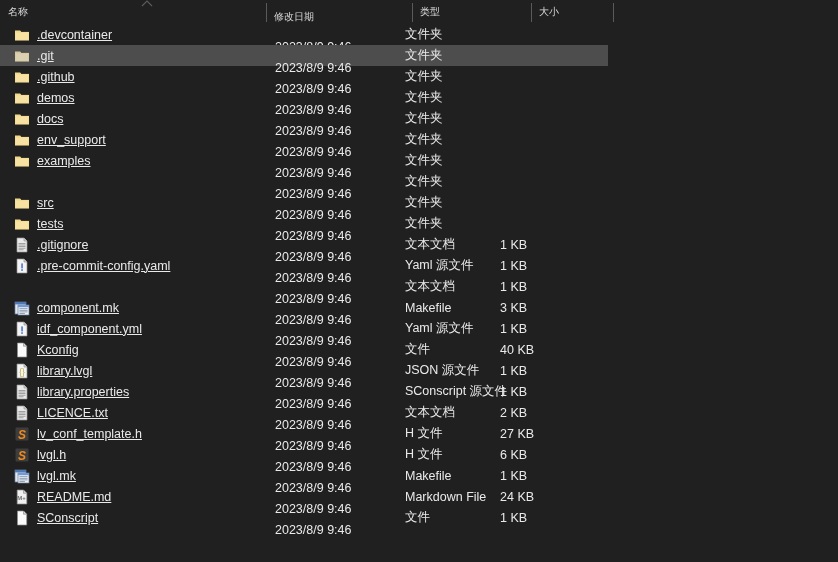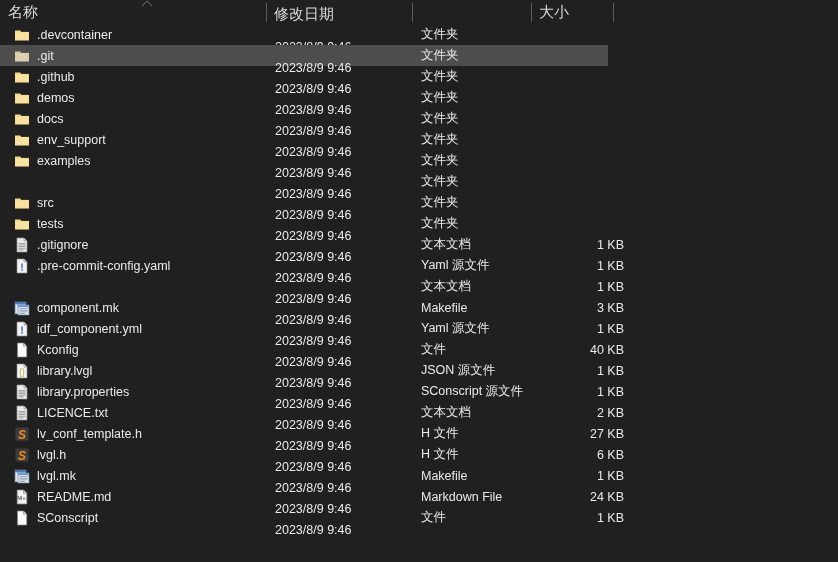--- a/index.html
+++ b/index.html
@@ -21,21 +21,21 @@
   .header {
     position: relative;
     height: 24px;
     width: 838px;
     background: #202020;
   }
   .hdr-cell {
     position: absolute;
     top: 0; height: 24px;
     display: flex; align-items: center;
-    font-size: 15px;
+    font-size: 10px;
     color: #d9d9d9;
     white-space: nowrap;
     padding-left: 8px;
   }
   .hdr-cell.c-name { left: 0;   width: 266px; }
   .hdr-cell.c-date { left: 266px; width: 146px; align-items: flex-end; }
   .hdr-cell.c-type { left: 412px; width: 119px; }
   .hdr-cell.c-size { left: 531px; width: 82px; }
   .hdr-div {
     position: absolute;
@@ -65,24 +65,24 @@
   .row.selected { background: #4d4d4d; }
   .cell {
     position: absolute;
     top: 0; height: 21px;
     display: flex; align-items: center;
     font-size: 12.5px;
     color: #eaeaea;
     white-space: nowrap;
     overflow: hidden;
   }
-  .cell.c-name { left: 0;   width: 266px; padding-left: 14px; gap: 7px; }
+  .cell.c-name { left: 0;   width: 266px; padding-left: 14px; gap: 7px; text-decoration: underline; }
   .cell.c-date { left: 266px; width: 146px; padding-left: 9px; margin-top: 12px; }
-  .cell.c-type { left: 412px; width: 119px; padding-left: 9px; }
-  .cell.c-size { left: 551px; width: 77px; justify-content: flex-end; padding-right: 4px; }
+  .cell.c-type { left: 396px; width: 119px; padding-left: 9px; }
+  .cell.c-size { left: 500px; width: 77px; padding-right: 4px; }
 
   
   .icon { width: 16px; height: 16px; flex: 0 0 16px; display: block; }
   .icon svg { display: block; }
   .row.selected .icon { filter: saturate(.55) brightness(.92); }
 
   .nm { line-height: 16px; }
 </style>
 </head>
 <body>
@@ -99,20 +99,23 @@
     <div class="hdr-cell c-name">
       <span>名称</span>
     </div>
     <div class="hdr-div" style="left:266px"></div>
 
     <div class="hdr-cell c-date">
       <span>修改日期</span>
     </div>
     <div class="hdr-div" style="left:412px"></div>
 
+    <div class="hdr-cell c-type">
+      <span>类型</span>
+    </div>
     <div class="hdr-div" style="left:531px"></div>
 
     <div class="hdr-cell c-size">
       <span>大小</span>
     </div>
     <div class="hdr-div" style="left:613px"></div>
   </div>
 
   <div class="rows" id="rows">
       <div class="row">

